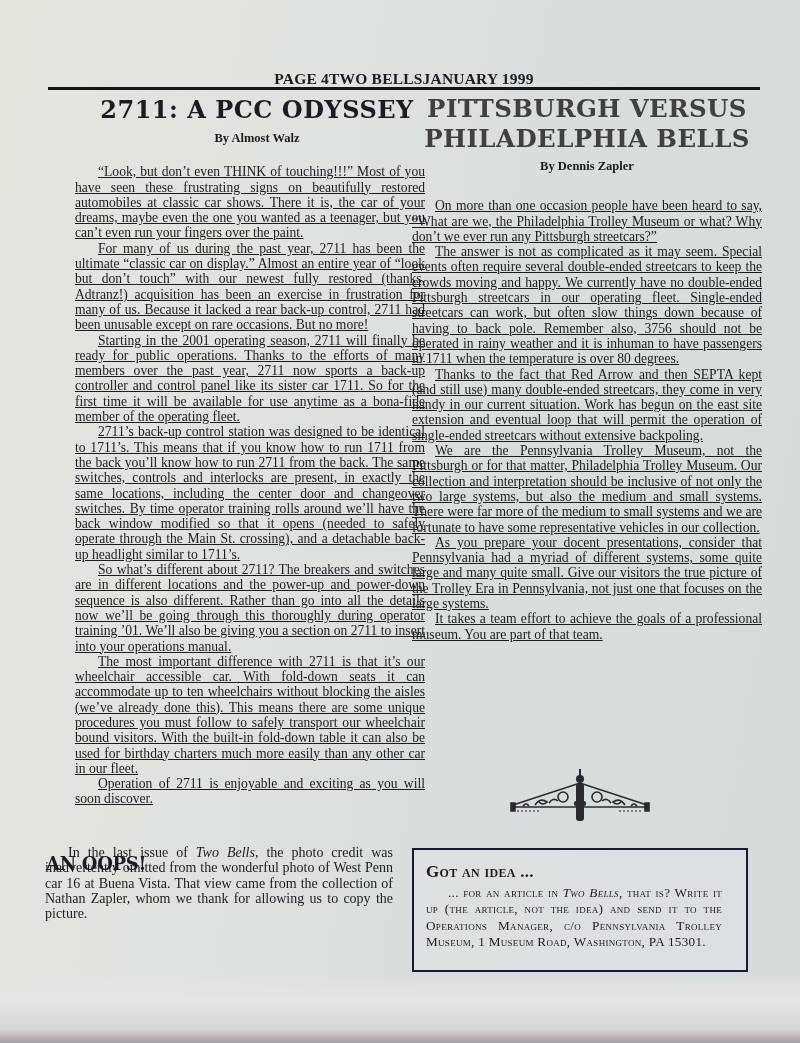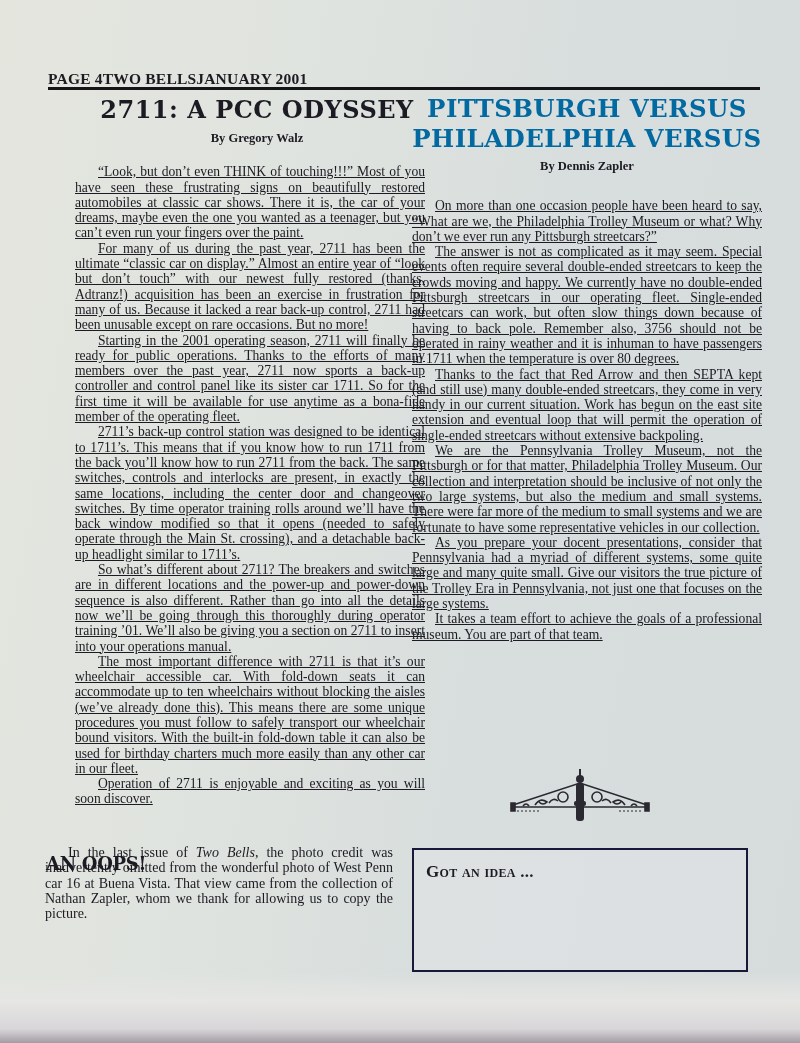--- a/index.html
+++ b/index.html
@@ -9,40 +9,40 @@
     background: linear-gradient(100deg, #e4e6de 0%, #dfe3df 35%, #d8dedd 60%, #d6dcdc 100%);
     font-family: "Liberation Serif", "DejaVu Serif", serif;
     color: #1c1a22;
   }
   .page-shadow {
     position: absolute; left: 0; right: 0; bottom: 0; height: 70px;
     background: linear-gradient(180deg, rgba(220,222,220,0) 0%, #e6e6e4 40%, #d8d6d8 80%, #a49ca4 100%);
   }
   .header {
     position: absolute; left: 48px; top: 62px; width: 712px; height: 26px;
-    display: flex; justify-content: flex-start; align-items: flex-end;
+    display: flex; justify-content: center; align-items: flex-end;
     font-family: "Liberation Serif", serif; font-weight: bold; font-size: 15.5px;
     letter-spacing: 0.2px;
   }
   .header-rule {
     position: absolute; left: 48px; top: 87px; width: 712px; height: 3px; background: #151418;
   }
   .col {
     position: absolute; font-size: 13.6px; line-height: 15.3px; text-align: justify;
   }
   .col p { text-indent: 23px; text-decoration: underline; }
   .left-col { left: 39px; top: 93px; width: 350px; margin-left: 36px; }
   .right-col { left: 412px; top: 93px; width: 350px; }
   .title-1 {
     font-family: "DejaVu Serif", serif; font-weight: bold; font-size: 24px; text-align: center;
     letter-spacing: 0.5px; margin-left: 14px; line-height: 30px; margin-top: 2px;
   }
   .title-2 {
     font-family: "DejaVu Serif", serif; font-weight: bold; font-size: 24.5px; text-align: center;
-    line-height: 30px; letter-spacing: 0.4px; color: #0369a1; margin-top: 1px;
+    line-height: 30px; letter-spacing: 0.4px; color: #404040; margin-top: 1px;
   }
   .byline {
     font-weight: bold; font-size: 12.5px; text-align: center; margin: 6px 0 18px 14px;
   }
   .byline.right { margin: 5px 0 24px 0; }
   .oops-title {
     position: absolute; left: 46px; top: 853px;
     font-family: "DejaVu Serif", serif; font-weight: bold; font-size: 18px; letter-spacing: -0.3px;
   }
   .oops-body {
@@ -67,40 +67,40 @@
     text-indent: 22px; letter-spacing: 0.3px;
   }
   .idea-text i { font-style: italic; }
 </style>
 </head>
 <body>
 
 <div class="header">
   <span>PAGE 4</span>
   <span>TWO BELLS</span>
-  <span>JANUARY 2001</span>
+  <span>JANUARY 1999</span>
 </div>
 <div class="header-rule"></div>
 
 <div class="col left-col">
   <h1 class="title-1">2711:  A PCC ODYSSEY</h1>
-  <div class="byline">By Gregory Walz</div>
+  <div class="byline">By Almost Walz</div>
   <p>“Look, but don’t even THINK of touching!!!”  Most of you have seen these frustrating signs on beautifully restored automobiles at classic car shows.  There it is, the car of your dreams, maybe even the one you wanted as a teenager, but you can’t even run your fingers over the paint.</p>
   <p>For many of us during the past year, 2711 has been the ultimate “classic car on display.”  Almost an entire year of “look but don’t touch” with our newest fully restored (thanks, Adtranz!) acquisition has been an exercise in frustration for many of us.  Because it lacked a rear back-up control, 2711 had been unusable except on rare occasions.  But no more!</p>
   <p>Starting in the 2001 operating season, 2711 will finally be ready for public operations.  Thanks to the efforts of many members over the past year, 2711 now sports a back-up controller and control panel like its sister car 1711.  So for the first time it will be available for use anytime as a bona-fide member of the operating fleet.</p>
   <p>2711’s back-up control station was designed to be identical to 1711’s.  This means that if you know how to run 1711 from the back you’ll know how to run 2711 from the back.  The same switches, controls and interlocks are present, in exactly the same locations, including the center door and changeover switches.  By time operator training rolls around we’ll have the back window modified so that it opens (needed to safely operate through the Main St. crossing), and a detachable back-up headlight similar to 1711’s.</p>
   <p>So what’s different about 2711?  The breakers and switches are in different locations and the power-up and power-down sequence is also different.  Rather than go into all the details now we’ll be going through this thoroughly during operator training ’01.  We’ll also be giving you a section on 2711 to insert into your operations manual.</p>
   <p>The most important difference with 2711 is that it’s our wheelchair accessible car.  With fold-down seats it can accommodate up to ten wheelchairs without blocking the aisles (we’ve already done this).  This means there are some unique procedures you must follow to safely transport our wheelchair bound visitors.  With the built-in fold-down table it can also be used for birthday charters much more easily than any other car in our fleet.</p>
   <p>Operation of 2711 is enjoyable and exciting as you will soon discover.</p>
 </div>
 
 <div class="col right-col">
   <h1 class="title-2">
     <div>PITTSBURGH VERSUS</div>
-    <div>PHILADELPHIA VERSUS</div>
+    <div>PHILADELPHIA BELLS</div>
   </h1>
   <div class="byline right">By Dennis Zapler</div>
   <p>On more than one occasion people have been heard to say, “What are we, the Philadelphia Trolley Museum or what? Why don’t we ever run any Pittsburgh streetcars?”</p>
   <p>The answer is not as complicated as it may seem.  Special events often require several double-ended streetcars to keep the crowds moving and happy.  We currently have no double-ended Pittsburgh streetcars in our operating fleet. Single-ended streetcars can work, but often slow things down because of having to back pole.  Remember also, 3756 should not be operated in rainy weather and it is inhuman to have passengers in 1711 when the temperature is over 80 degrees.</p>
   <p>Thanks to the fact that Red Arrow and then SEPTA kept (and still use) many double-ended streetcars, they come in very handy in our current situation.  Work has begun on the east site extension and eventual loop that will permit the operation of single-ended streetcars without extensive backpoling.</p>
   <p>We are the Pennsylvania Trolley Museum, not the Pittsburgh or for that matter, Philadelphia Trolley Museum.  Our collection and interpretation should be inclusive of not only the two large systems, but also the medium and small systems.  There were far more of the medium to small systems and we are fortunate to have some representative vehicles in our collection.</p>
   <p>As you prepare your docent presentations, consider that Pennsylvania had a myriad of different systems, some quite large and many quite small.  Give our visitors the true picture of the Trolley Era in Pennsylvania, not just one that focuses on the large systems.</p>
   <p>It takes a team effort to achieve the goals of a professional museum.  You are part of that team.</p>
 </div>
 
@@ -127,15 +127,16 @@
   <rect x="69" y="36" width="12" height="5" rx="2" fill="#2a2830"></rect>
 </svg>
 
 <h2 class="oops-title">AN OOPS!</h2>
 <div class="oops-body">
   <p><span>In the last issue of </span><i>Two Bells</i><span>, the photo credit was inadvertently omitted from the wonderful photo of West Penn car 16 at Buena Vista.  That view came from the collection of Nathan Zapler, whom we thank for allowing us to copy the picture.</span></p>
 </div>
 
 <div class="idea-box">
   <div class="idea-title">Got an idea ...</div>
+  <div class="idea-text"><span>... for an article in </span><i>Two Bells</i><span>, that is?  Write it up (the article, not the idea) and send it to the Operations Manager, c/o Pennsylvania Trolley Museum, 1 Museum Road, Washington, PA 15301.</span></div>
 </div>
 
 <div class="page-shadow"></div>
 
 </body></html>

